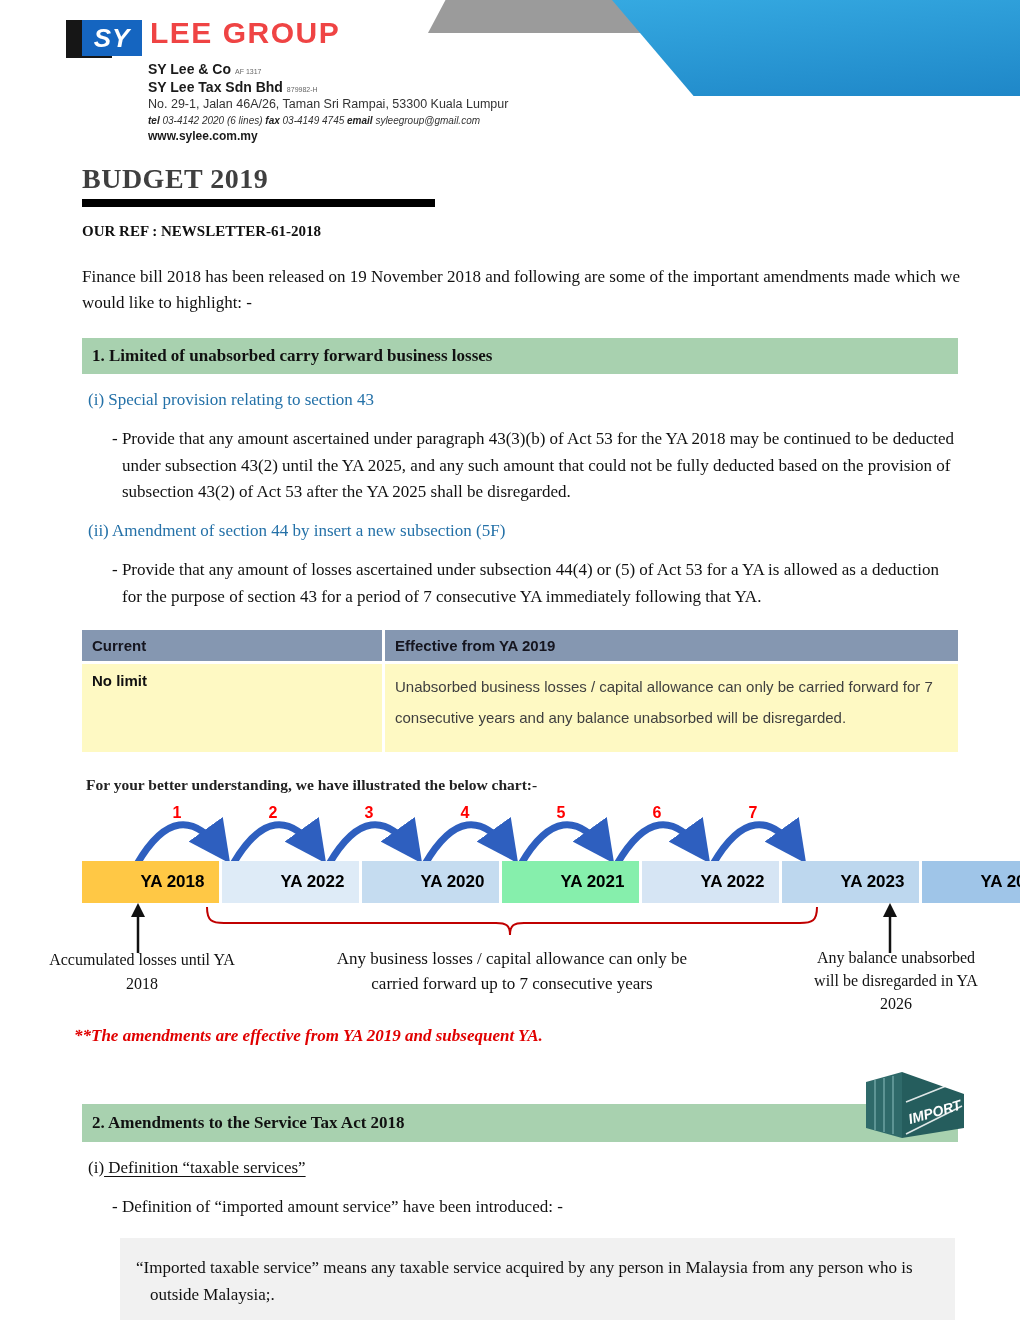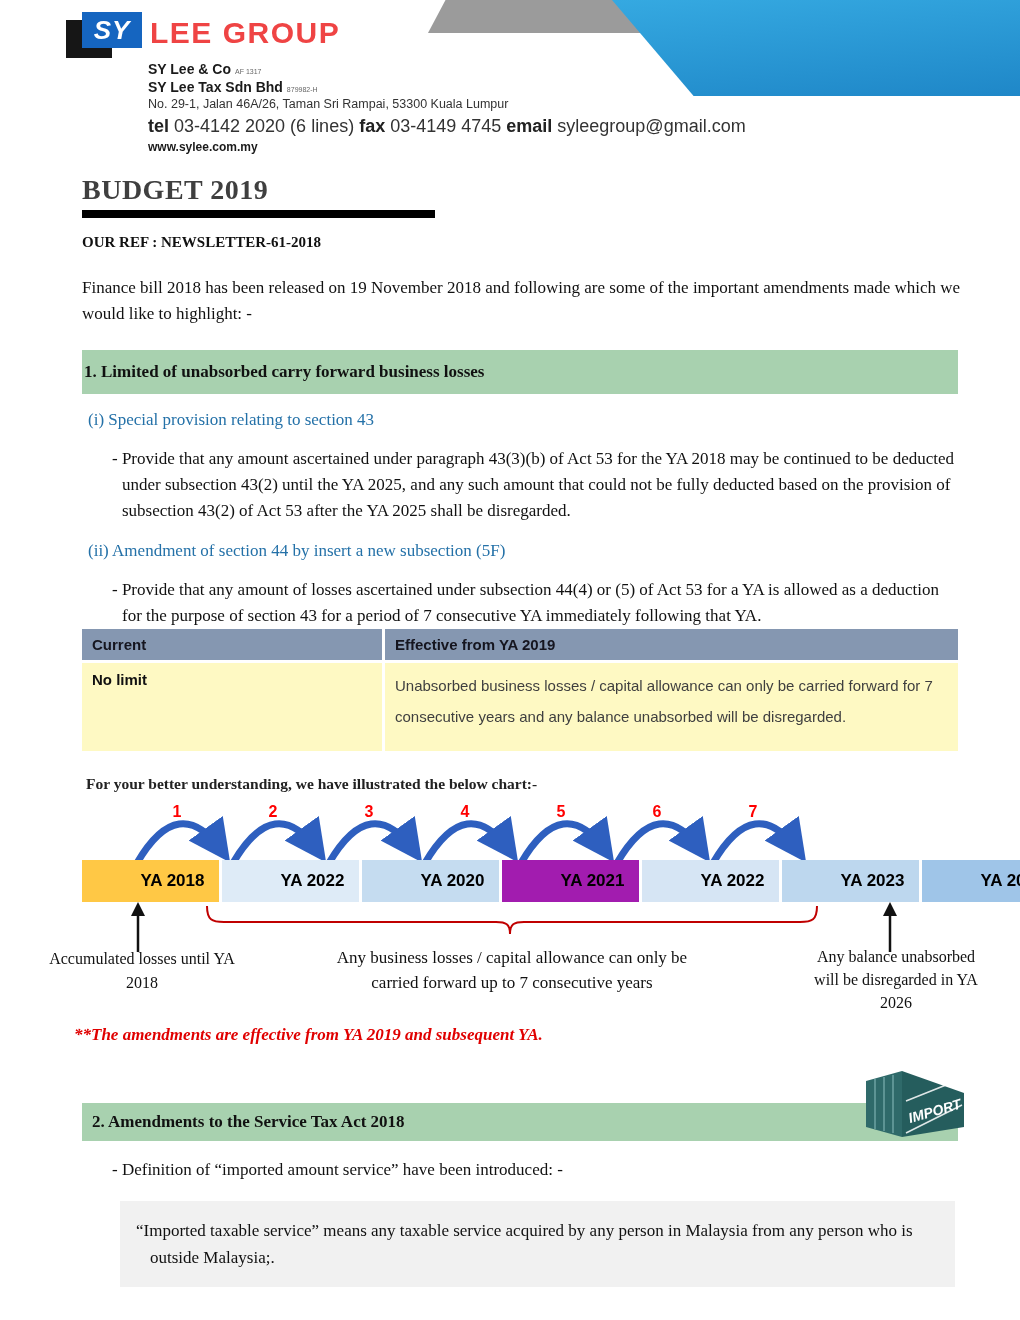--- a/index.html
+++ b/index.html
@@ -9,44 +9,44 @@
   .hdr-gray{position:absolute;left:428px;top:0;width:292px;height:36px;background:#9b9b9b;
             clip-path:polygon(0 92%,6% 0,100% 0,93% 92%);}
   .hdr-blue{position:absolute;left:612px;top:0;width:408px;height:100px;
             background:linear-gradient(175deg,#35a9e1 0%,#1e86c7 100%);
             clip-path:polygon(0 0,100% 0,100% 96%,20% 96%);}
   
   .letterhead{position:relative;padding:10px 0 0 66px;}
   .logo-row{display:flex;align-items:flex-start;}
   .logo-mark{position:relative;width:82px;height:50px;flex:0 0 82px;}
   .logo-black{position:absolute;left:0;top:10px;width:46px;height:38px;background:#161616;}
-  .logo-blue{position:absolute;left:16px;top:2px;width:60px;height:36px;background:#1565c0;color:#fff;
+  .logo-blue{position:absolute;left:16px;top:10px;width:60px;height:36px;background:#1565c0;color:#fff;
              font:italic 700 26px "Liberation Sans",sans-serif;display:flex;align-items:center;
              justify-content:center;letter-spacing:1px;}
   .brand{font:800 30px "Liberation Sans",sans-serif;letter-spacing:1.5px;color:#ef4444;margin:6px 0 0 2px;}
   .firm-info{margin:0 0 0 82px;font-family:"Liberation Sans",sans-serif;color:#222;}
   .firm-line{font-weight:700;font-size:14px;line-height:1.3;color:#1a1a1a;}
   .firm-reg{font-size:7px;color:#666;margin-left:4px;font-weight:400;}
   .addr{font-size:12.5px;color:#333;line-height:1.4;}
-  .contact{font-size:18px;color:#333;line-height:1.4;}
+  .contact{font-size:10px;color:#333;line-height:1.4;font-style:italic;}
   .contact b{font-weight:700;color:#222;}
   .website{font-size:12px;font-weight:700;color:#1a1a1a;line-height:1.4;}
   
   .content{position:relative;margin:0 62px 0 82px;width:876px;}
   .title{margin-top:18px;font-size:28px;font-weight:700;color:#3f3f3f;letter-spacing:.5px;}
   .title-bar{width:353px;height:8px;background:#000;margin-top:4px;}
   .our-ref{margin-top:16px;font-size:15px;font-weight:700;}
   .intro{margin-top:24px;font-size:17px;line-height:1.55;width:880px;}
-  .banner{margin-top:22px;background:#a8d1af;height:44px;display:flex;align-items:center;
-          padding-left:2px;font-size:17px;font-weight:700;}
+  .banner{margin-top:22px;background:#a8d1af;height:36px;display:flex;align-items:center;
+          padding-left:10px;font-size:17px;font-weight:700;}
   .subhead{margin-top:16px;margin-left:6px;font-size:17px;color:#2471a8;}
   .bullet{margin-top:16px;margin-left:30px;padding-left:10px;text-indent:-10px;
           font-size:17px;line-height:1.55;}
   
-  .tbl{display:grid;grid-template-columns:300px 573px;gap:3px;border-radius:23px;}
+  .tbl{margin-top:20px;display:grid;grid-template-columns:300px 573px;gap:3px;border-radius:23px;}
   .tbl-h{background:#8597b1;font:700 15px "Liberation Sans",sans-serif;color:#15151f;padding:7px 10px;}
   .tbl-c{background:#fef9c3;font-family:"Liberation Sans",sans-serif;font-size:15px;padding:8px 10px 18px;}
   .tbl-c1{font-weight:700;color:#111;}
   .tbl-c2{color:#3f3f3f;line-height:2.05;}
   .chart-intro{margin-top:24px;margin-left:4px;font-size:15.5px;font-weight:700;color:#222;}
   
   .chart{position:relative;height:212px;margin-top:4px;}
   .arc-num{position:absolute;top:6px;width:20px;text-align:center;
            font:700 16px "Liberation Sans",sans-serif;color:#f00;}
   .arcs{position:absolute;left:0;top:16px;width:876px;height:50px;overflow:visible;}
@@ -140,21 +140,21 @@
           <path d="M439,50 Q481,-22 524,38" marker-end="url(#ah)"></path>
           <path d="M535,50 Q577,-22 620,38" marker-end="url(#ah)"></path>
           <path d="M631,50 Q673,-22 716,38" marker-end="url(#ah)"></path>
         </g>
       </svg>
 
       <div class="ya-row">
         <div class="ya" style="background-color: rgb(255, 200, 69); color: rgb(0, 0, 0);">YA 2018</div>
         <div class="ya" style="background-color: rgb(222, 235, 247); color: rgb(0, 0, 0);">YA 2022</div>
         <div class="ya" style="background-color: rgb(197, 220, 240); color: rgb(0, 0, 0);">YA 2020</div>
-        <div class="ya" style="background-color: #a21caf; color: rgb(0, 0, 0);">YA 2021</div>
+        <div class="ya" style="background-color: #86efac; color: rgb(0, 0, 0);">YA 2021</div>
         <div class="ya" style="background-color: rgb(214, 229, 244); color: rgb(0, 0, 0);">YA 2022</div>
         <div class="ya" style="background-color: rgb(189, 215, 238); color: rgb(0, 0, 0);">YA 2023</div>
         <div class="ya" style="background-color: rgb(159, 197, 232); color: rgb(0, 0, 0);">YA 2024</div>
         <div class="ya thin" style="background-color: rgb(46, 117, 182); color: rgb(255, 255, 255);">YA 2027</div>
         <div class="ya thin" style="background-color: rgb(237, 125, 49); color: rgb(0, 0, 0);">YA 2026</div>
       </div>
 
       <svg class="annot-svg" viewBox="0 0 876 55">
         <g stroke="#111" stroke-width="2.5" fill="#111">
           <line x1="56" y1="50" x2="56" y2="12"></line>
@@ -177,17 +177,18 @@
     <div class="banner2-wrap">
       <div class="banner2">2. Amendments to the Service Tax Act 2018</div>
       <svg class="import-icon" viewBox="0 0 124 74">
         <polygon points="8,14 44,4 44,70 8,60" fill="#2F6A6A"></polygon>
         <path d="M17,12 L17,62 M26,10 L26,64 M35,8 L35,66" stroke="#5d9494" stroke-width="2" fill="none"></path>
         <polygon points="44,4 106,26 106,60 44,70" fill="#255d5d"></polygon>
         <path d="M48,66 L104,38 M48,34 L88,18" stroke="#ffffff" stroke-width="1.5" opacity="0.85"></path>
         <text x="52" y="56" transform="rotate(-16 52 56)" fill="#ffffff" font-family="Liberation Sans, sans-serif" font-size="14" font-weight="700" font-style="italic">IMPORT</text>
       </svg>
     </div>
+    <div class="s2-head"><span>(i)</span><span class="ul"> Definition “taxable services”</span></div>
     <div class="bullet">- Definition of “imported amount service” have been introduced: -</div>
     <div class="quote">“Imported taxable service” means any taxable service acquired by any person in Malaysia from any person who is outside Malaysia;.</div>
 
   </div>
 </div>
 
 </body></html>

